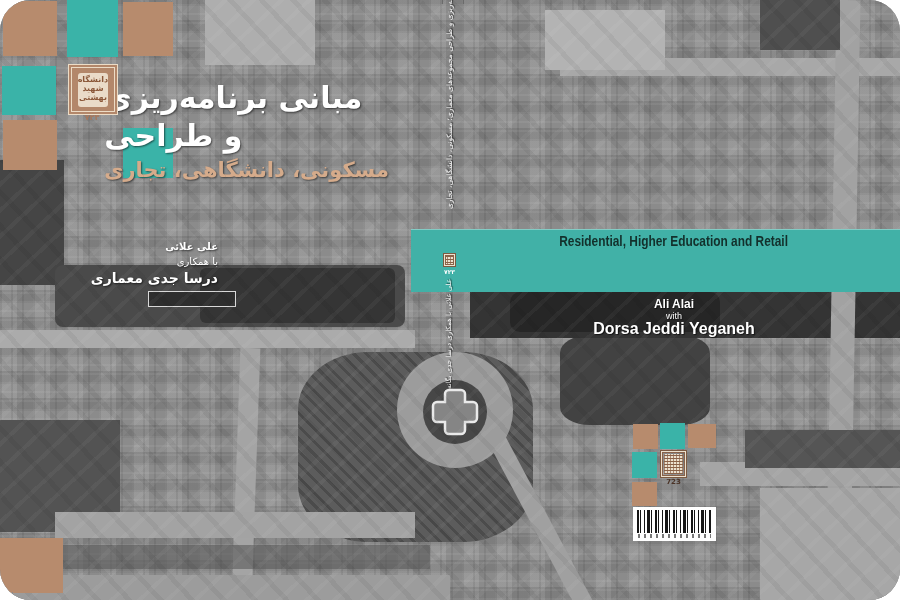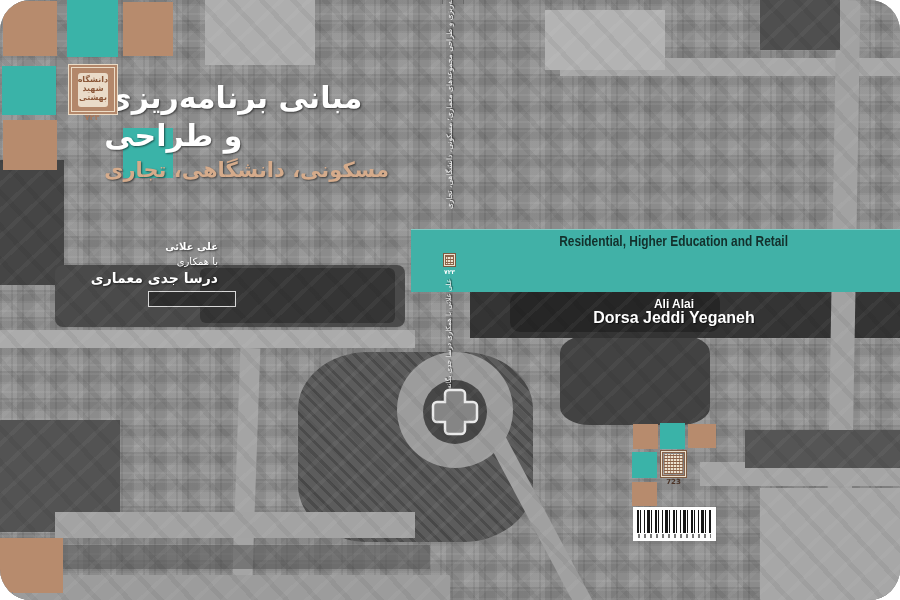--- a/index.html
+++ b/index.html
@@ -143,20 +143,21 @@
   <div class="seal-small" style="position:absolute;left:443px;top:253px;width:13px;height:14px;z-index:12;padding:2px;"></div>
   <div class="code-txt" style="left:440px;top:268px;width:19px;font-size:6px;color:#ffffff;z-index:12;">٧٢٣</div>
 
   <div class="en-block en-title">
   </div>
   <div class="en-block en-sub">
     <span class="s">Residential, Higher Education and Retail</span>
   </div>
   <div class="en-block en-authors">
     <div class="b1">Ali Alai</div>
+    <div class="b2">with</div>
     <div class="b3">Dorsa Jeddi Yeganeh</div>
   </div>
 
   <div class="sq brown" style="left:633px;top:424px;width:25px;height:25px;"></div>
   <div class="sq teal" style="left:660px;top:423px;width:25px;height:26px;"></div>
   <div class="sq brown" style="left:688px;top:424px;width:28px;height:24px;"></div>
   <div class="sq teal" style="left:632px;top:452px;width:25px;height:26px;"></div>
   <div class="seal-small" style="position:absolute;left:660px;top:450px;width:27px;height:28px;z-index:12;"></div>
   <div class="code-txt" style="left:660px;top:478px;width:27px;font-size:7px;color:#4a3326;z-index:12;">723</div>
   <div class="sq brown" style="left:632px;top:482px;width:25px;height:24px;"></div>

